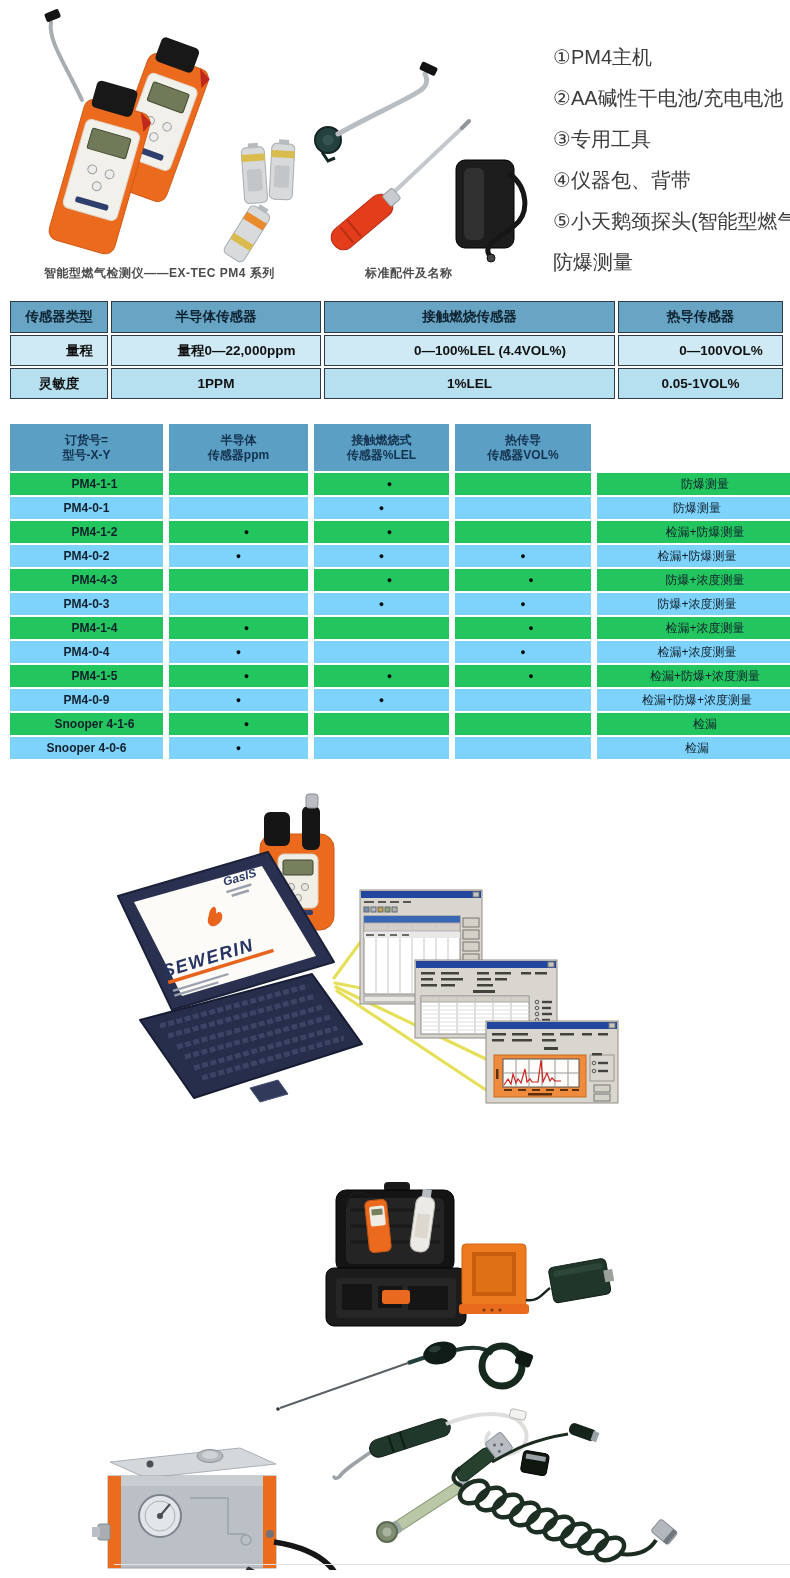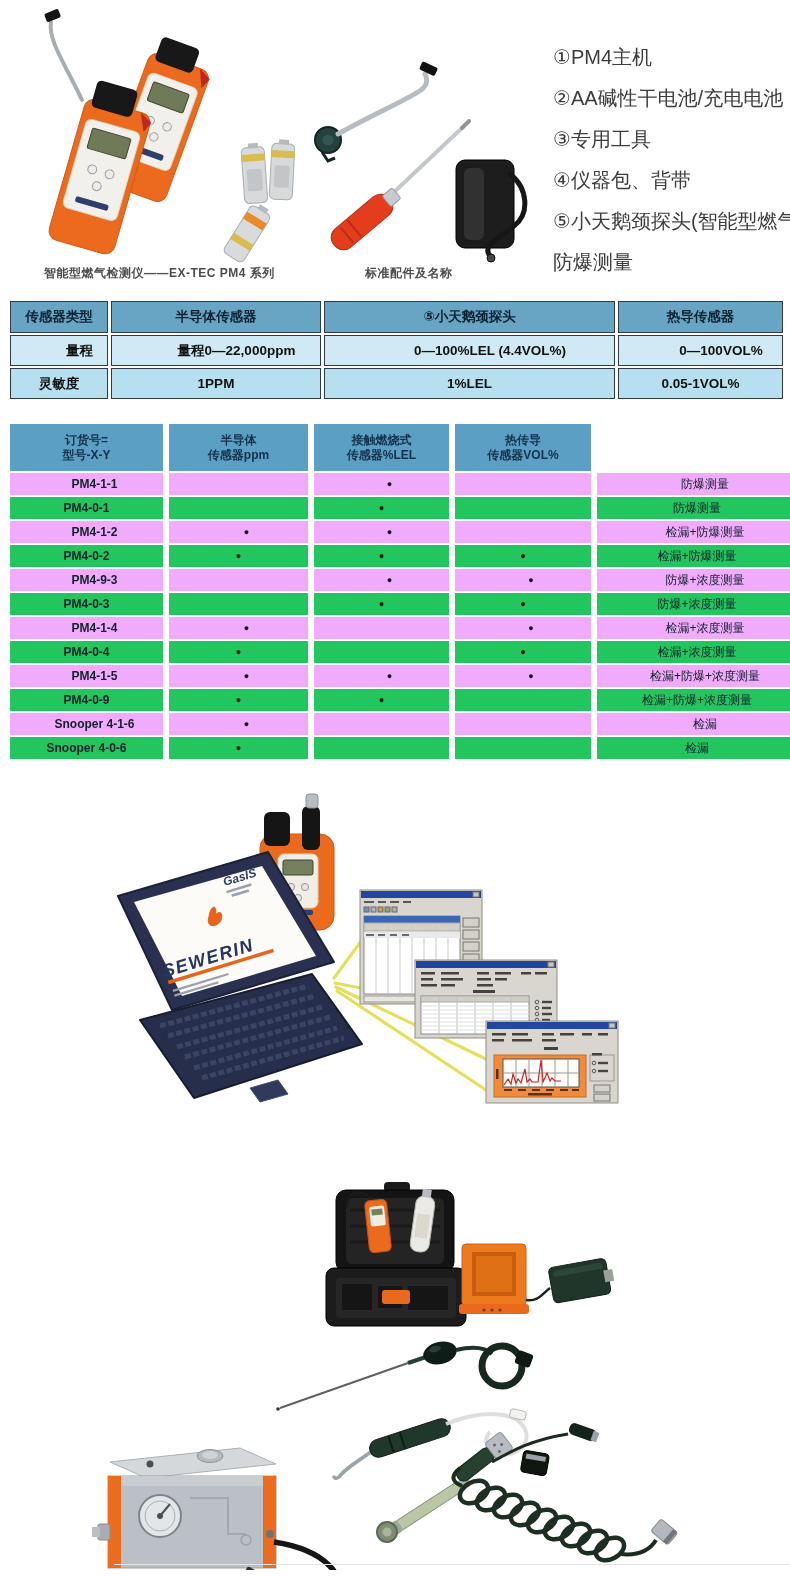--- a/index.html
+++ b/index.html
@@ -25,22 +25,22 @@
   .t1-head .t1-cell{background:#68a4c4;color:#0d2230;font-weight:bold;height:30px;}
   .t1-r1 .t1-cell{background:#cfeaf5;padding-left:41px;}
   .t1-r2 .t1-cell{background:#b6e0ef;}
 
   
   .t2{position:absolute;left:10px;top:424px;width:772px;}
   .t2-row{display:grid;grid-template-columns:153px 139px 135px 136px 200px;column-gap:6px;margin-bottom:2px;}
   .t2-cell{display:flex;align-items:center;justify-content:center;font-size:12px;color:#13202c;height:22px;}
   .t2-head .t2-cell{background:#5b9fc4;color:#14314d;font-weight:bold;height:47px;
                     flex-direction:column;line-height:15px;}
-  .t2-odd .t2-cell{background:#f0abfc;padding-left:16px;}
-  .t2-even .t2-cell{background:#22c55e;}
+  .t2-odd .t2-cell{background:#22c55e;padding-left:16px;}
+  .t2-even .t2-cell{background:#7dd3fc;}
   .t2-model{font-weight:600;}
   .t2-dot{font-size:9px;line-height:1;color:#0b0b0b;}
 
   .page-edge{position:absolute;left:114px;top:1564px;width:676px;height:1px;background:#e2e2e2;}
 </style>
 </head>
 <body>
 
 <div class="page">
 
@@ -135,21 +135,21 @@
       <div class="acc-item">③专用工具</div>
       <div class="acc-item">④仪器包、背带</div>
       <div class="acc-item">⑤小天鹅颈探头(智能型燃气检测仪)</div>
       <div class="acc-item">防爆测量</div>
     </div>
 
   <div class="t1" id="t1">
       <div class="t1-row t1-head">
         <div class="t1-cell">传感器类型</div>
         <div class="t1-cell">半导体传感器</div>
-        <div class="t1-cell">⑤小天鹅颈探头</div>
+        <div class="t1-cell">接触燃烧传感器</div>
         <div class="t1-cell">热导传感器</div>
       </div>
       <div class="t1-row t1-r1">
         <div class="t1-cell">量程</div>
         <div class="t1-cell">量程0—22,000ppm</div>
         <div class="t1-cell">0—100%LEL (4.4VOL%)</div>
         <div class="t1-cell">0—100VOL%</div>
       </div>
       <div class="t1-row t1-r2">
         <div class="t1-cell">灵敏度</div>
@@ -200,21 +200,21 @@
         <div class="t2-cell">检漏+防爆测量</div>
       </div>
       <div class="t2-row t2-even">
         <div class="t2-cell t2-model">PM4-0-2</div>
         <div class="t2-cell t2-dot">●</div>
         <div class="t2-cell t2-dot">●</div>
         <div class="t2-cell t2-dot">●</div>
         <div class="t2-cell">检漏+防爆测量</div>
       </div>
       <div class="t2-row t2-odd">
-        <div class="t2-cell t2-model">PM4-9-3</div>
+        <div class="t2-cell t2-model">PM4-4-3</div>
         <div class="t2-cell t2-dot"></div>
         <div class="t2-cell t2-dot">●</div>
         <div class="t2-cell t2-dot">●</div>
         <div class="t2-cell">防爆+浓度测量</div>
       </div>
       <div class="t2-row t2-even">
         <div class="t2-cell t2-model">PM4-0-3</div>
         <div class="t2-cell t2-dot"></div>
         <div class="t2-cell t2-dot">●</div>
         <div class="t2-cell t2-dot">●</div>

